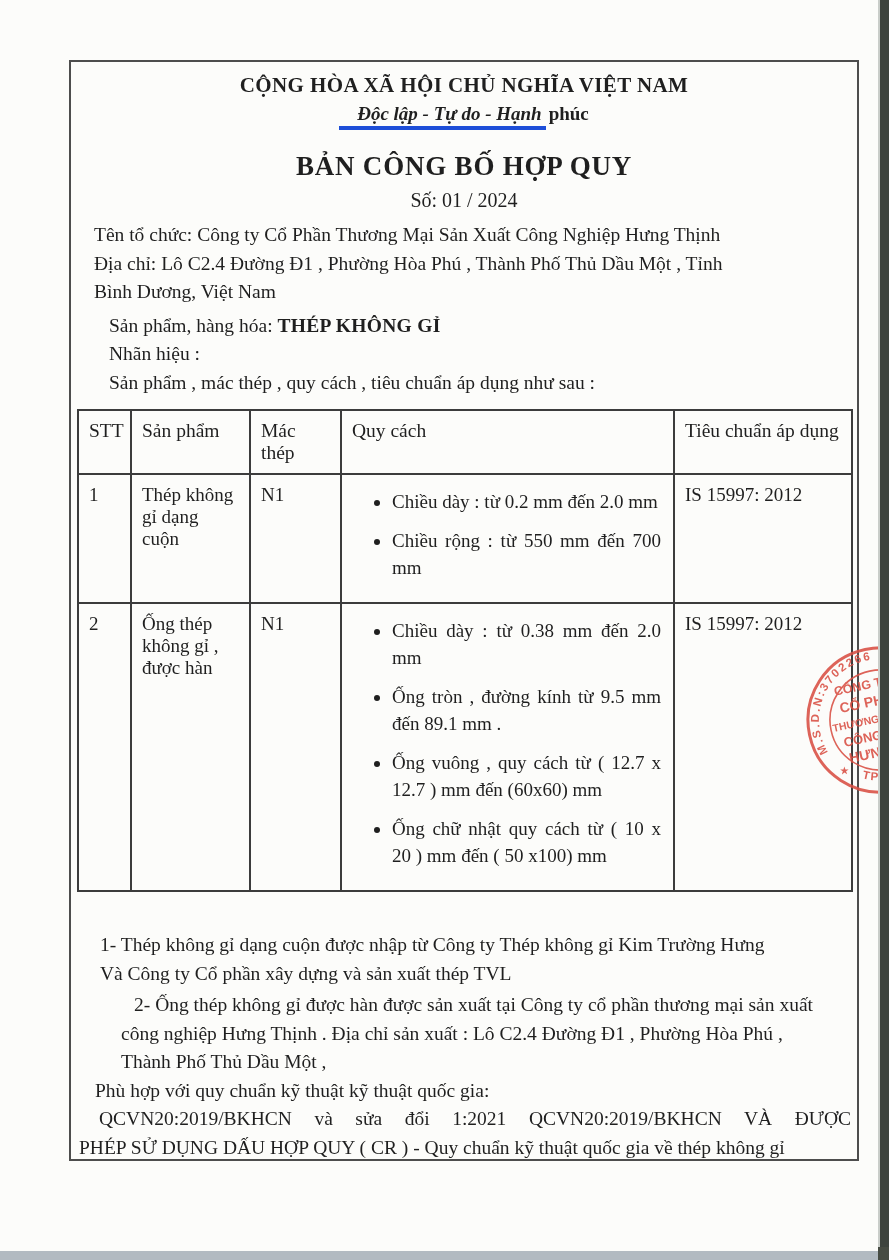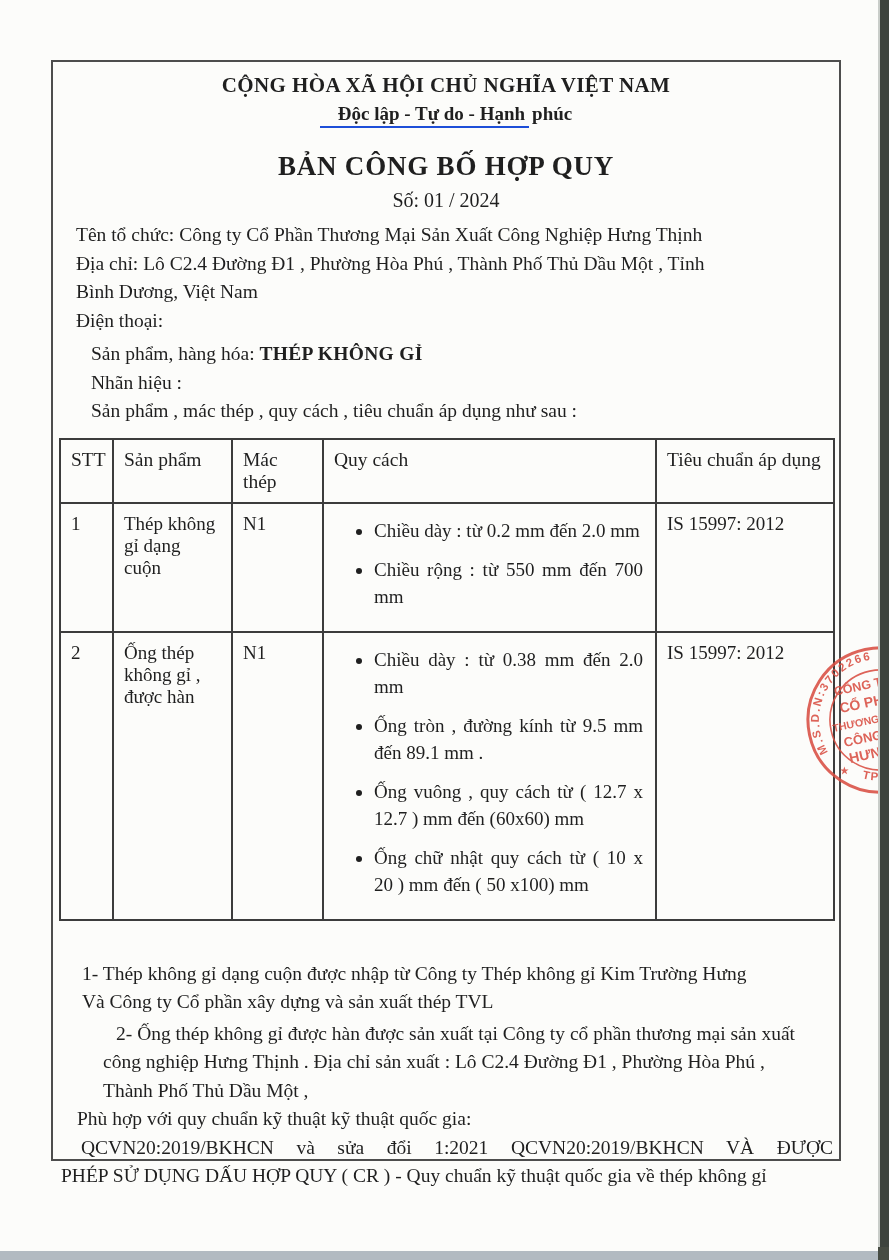--- a/index.html
+++ b/index.html
@@ -9,28 +9,28 @@
     font-family:"Liberation Serif", serif; color:#1f1f1f;
   }
   
   .edge-right  { position:absolute; top:0; right:0; width:9px; height:1260px; background:#3e443e; }
   .edge-right::before { content:""; position:absolute; left:-2px; top:0; width:2px; height:100%; background:#c9cdc9; }
   .edge-bottom { position:absolute; left:0; bottom:0; width:889px; height:9px; background:#b2bac1; }
   .edge-corner { position:absolute; right:0; bottom:0; width:11px; height:13px; background:#474c43; }
 
   
   .frame {
-    position:absolute; left:51px; top:60px; width:790px; height:1101px;
+    position:absolute; left:69px; top:60px; width:790px; height:1101px;
     border:2px solid #4d4d4d; box-sizing:border-box;
   }
 
   .header-block { text-align:center; margin-top:11px; }
   .national-title { font-size:21px; font-weight:bold; letter-spacing:.4px; }
   .motto { font-size:19px; font-weight:bold; margin-top:5px; }
-  .motto .u { border-bottom:2px solid #1d4ed8; padding:0 4px 2px 18px; }
+  .motto .u { border-bottom:4px solid #1d4ed8; padding:0 4px 2px 18px;font-style:italic; }
   .motto .r { padding-left:3px;text-align:center; }
   .doc-title { font-size:27px; font-weight:bold; letter-spacing:.8px; margin-top:26px; }
   .doc-number { font-size:20px; margin-top:7px; }
 
   .info-block { margin:9px 22px 0 23px; font-size:19.5px; line-height:28.5px; }
   .info-block p { margin:0; }
   .ind { padding-left:15px; }
   .gap-top { margin-top:5px !important; }
   b.product-name { letter-spacing:.3px; }
 
@@ -78,21 +78,20 @@
       <div class="national-title">CỘNG HÒA XÃ HỘI CHỦ NGHĨA VIỆT NAM</div>
       <div class="motto"><span class="u">Độc lập - Tự do - Hạnh</span><span class="r">phúc</span></div>
       <div class="doc-title">BẢN CÔNG BỐ HỢP QUY</div>
       <div class="doc-number">Số: 01 / 2024</div>
     </div>
 
     <div class="info-block">
       <p>Tên tổ chức: Công ty Cổ Phần Thương Mại Sản Xuất Công Nghiệp Hưng Thịnh</p>
       <p>Địa chỉ: Lô C2.4 Đường Đ1 , Phường Hòa Phú , Thành Phố Thủ Dầu Một , Tỉnh</p>
       <p>Bình Dương, Việt Nam</p>
-      <p>Điện thoại:</p>
       <p class="ind gap-top"><span>Sản phẩm, hàng hóa: </span><b class="product-name">THÉP KHÔNG GỈ</b></p>
       <p class="ind">Nhãn hiệu :</p>
       <p class="ind">Sản phẩm , mác thép , quy cách , tiêu chuẩn áp dụng như sau :</p>
     </div>
 
     <table class="products">
       <colgroup>
           <col style="width:53px">
           <col style="width:119px">
           <col style="width:91px">

